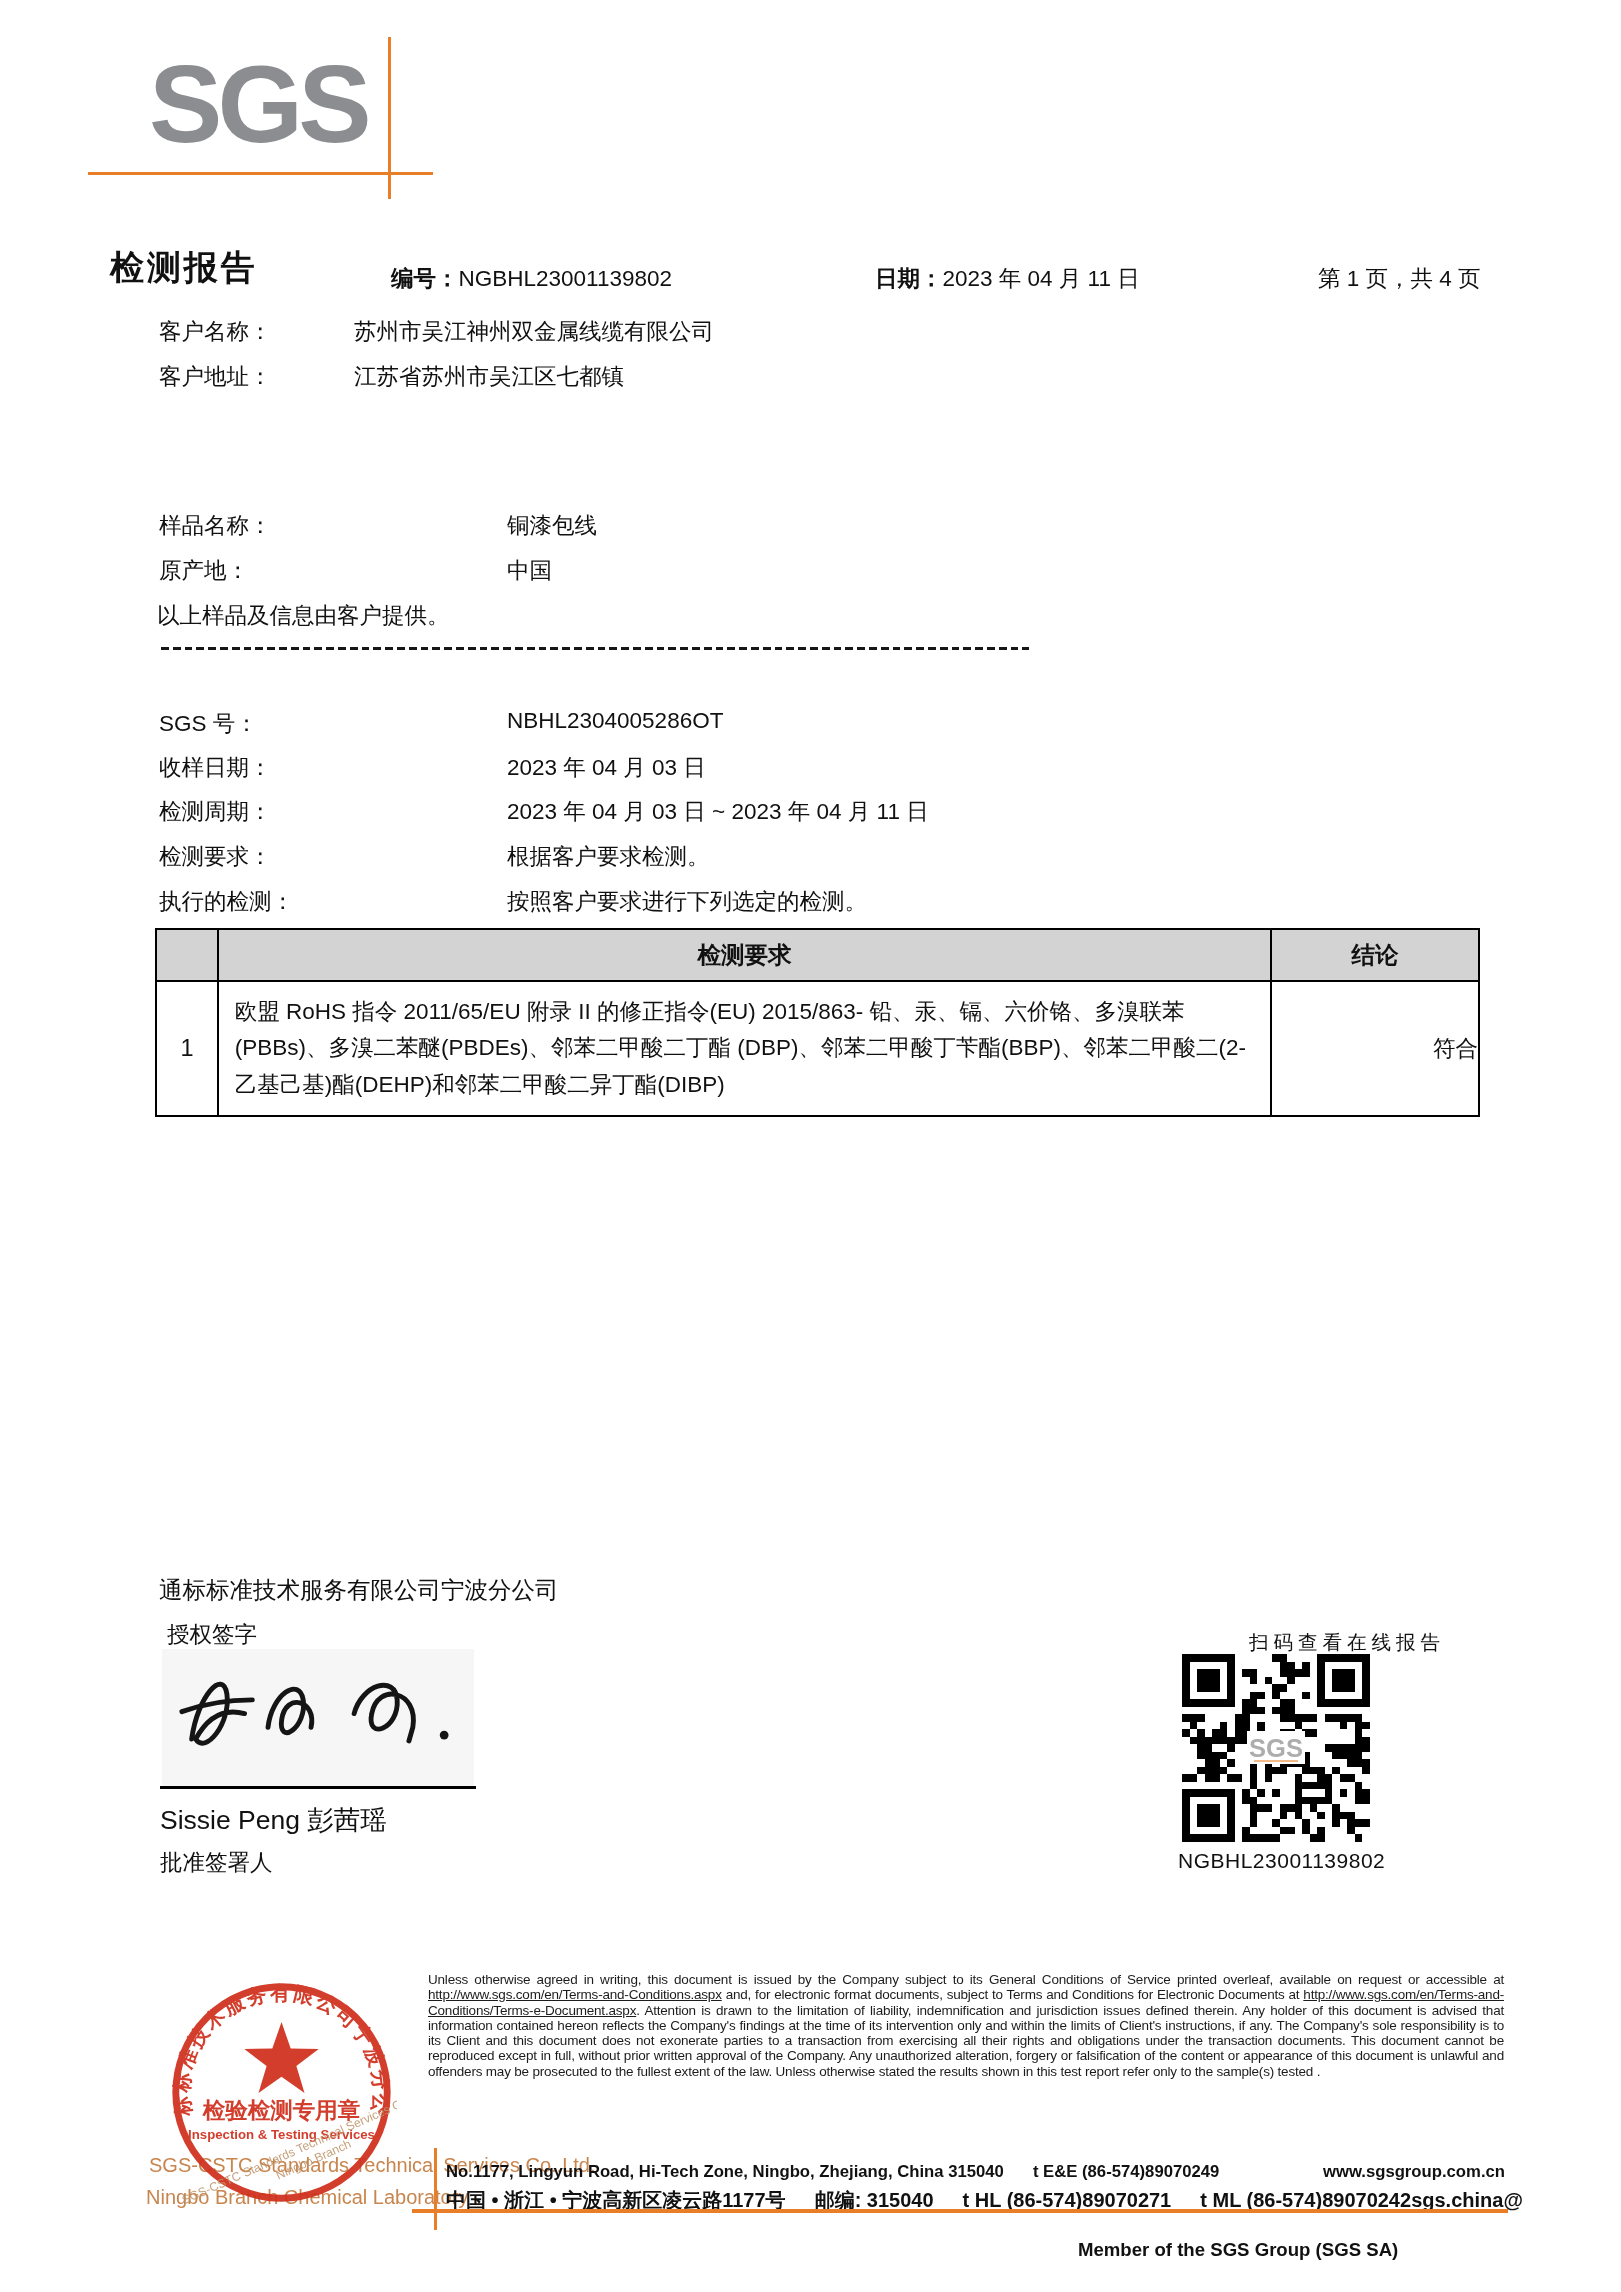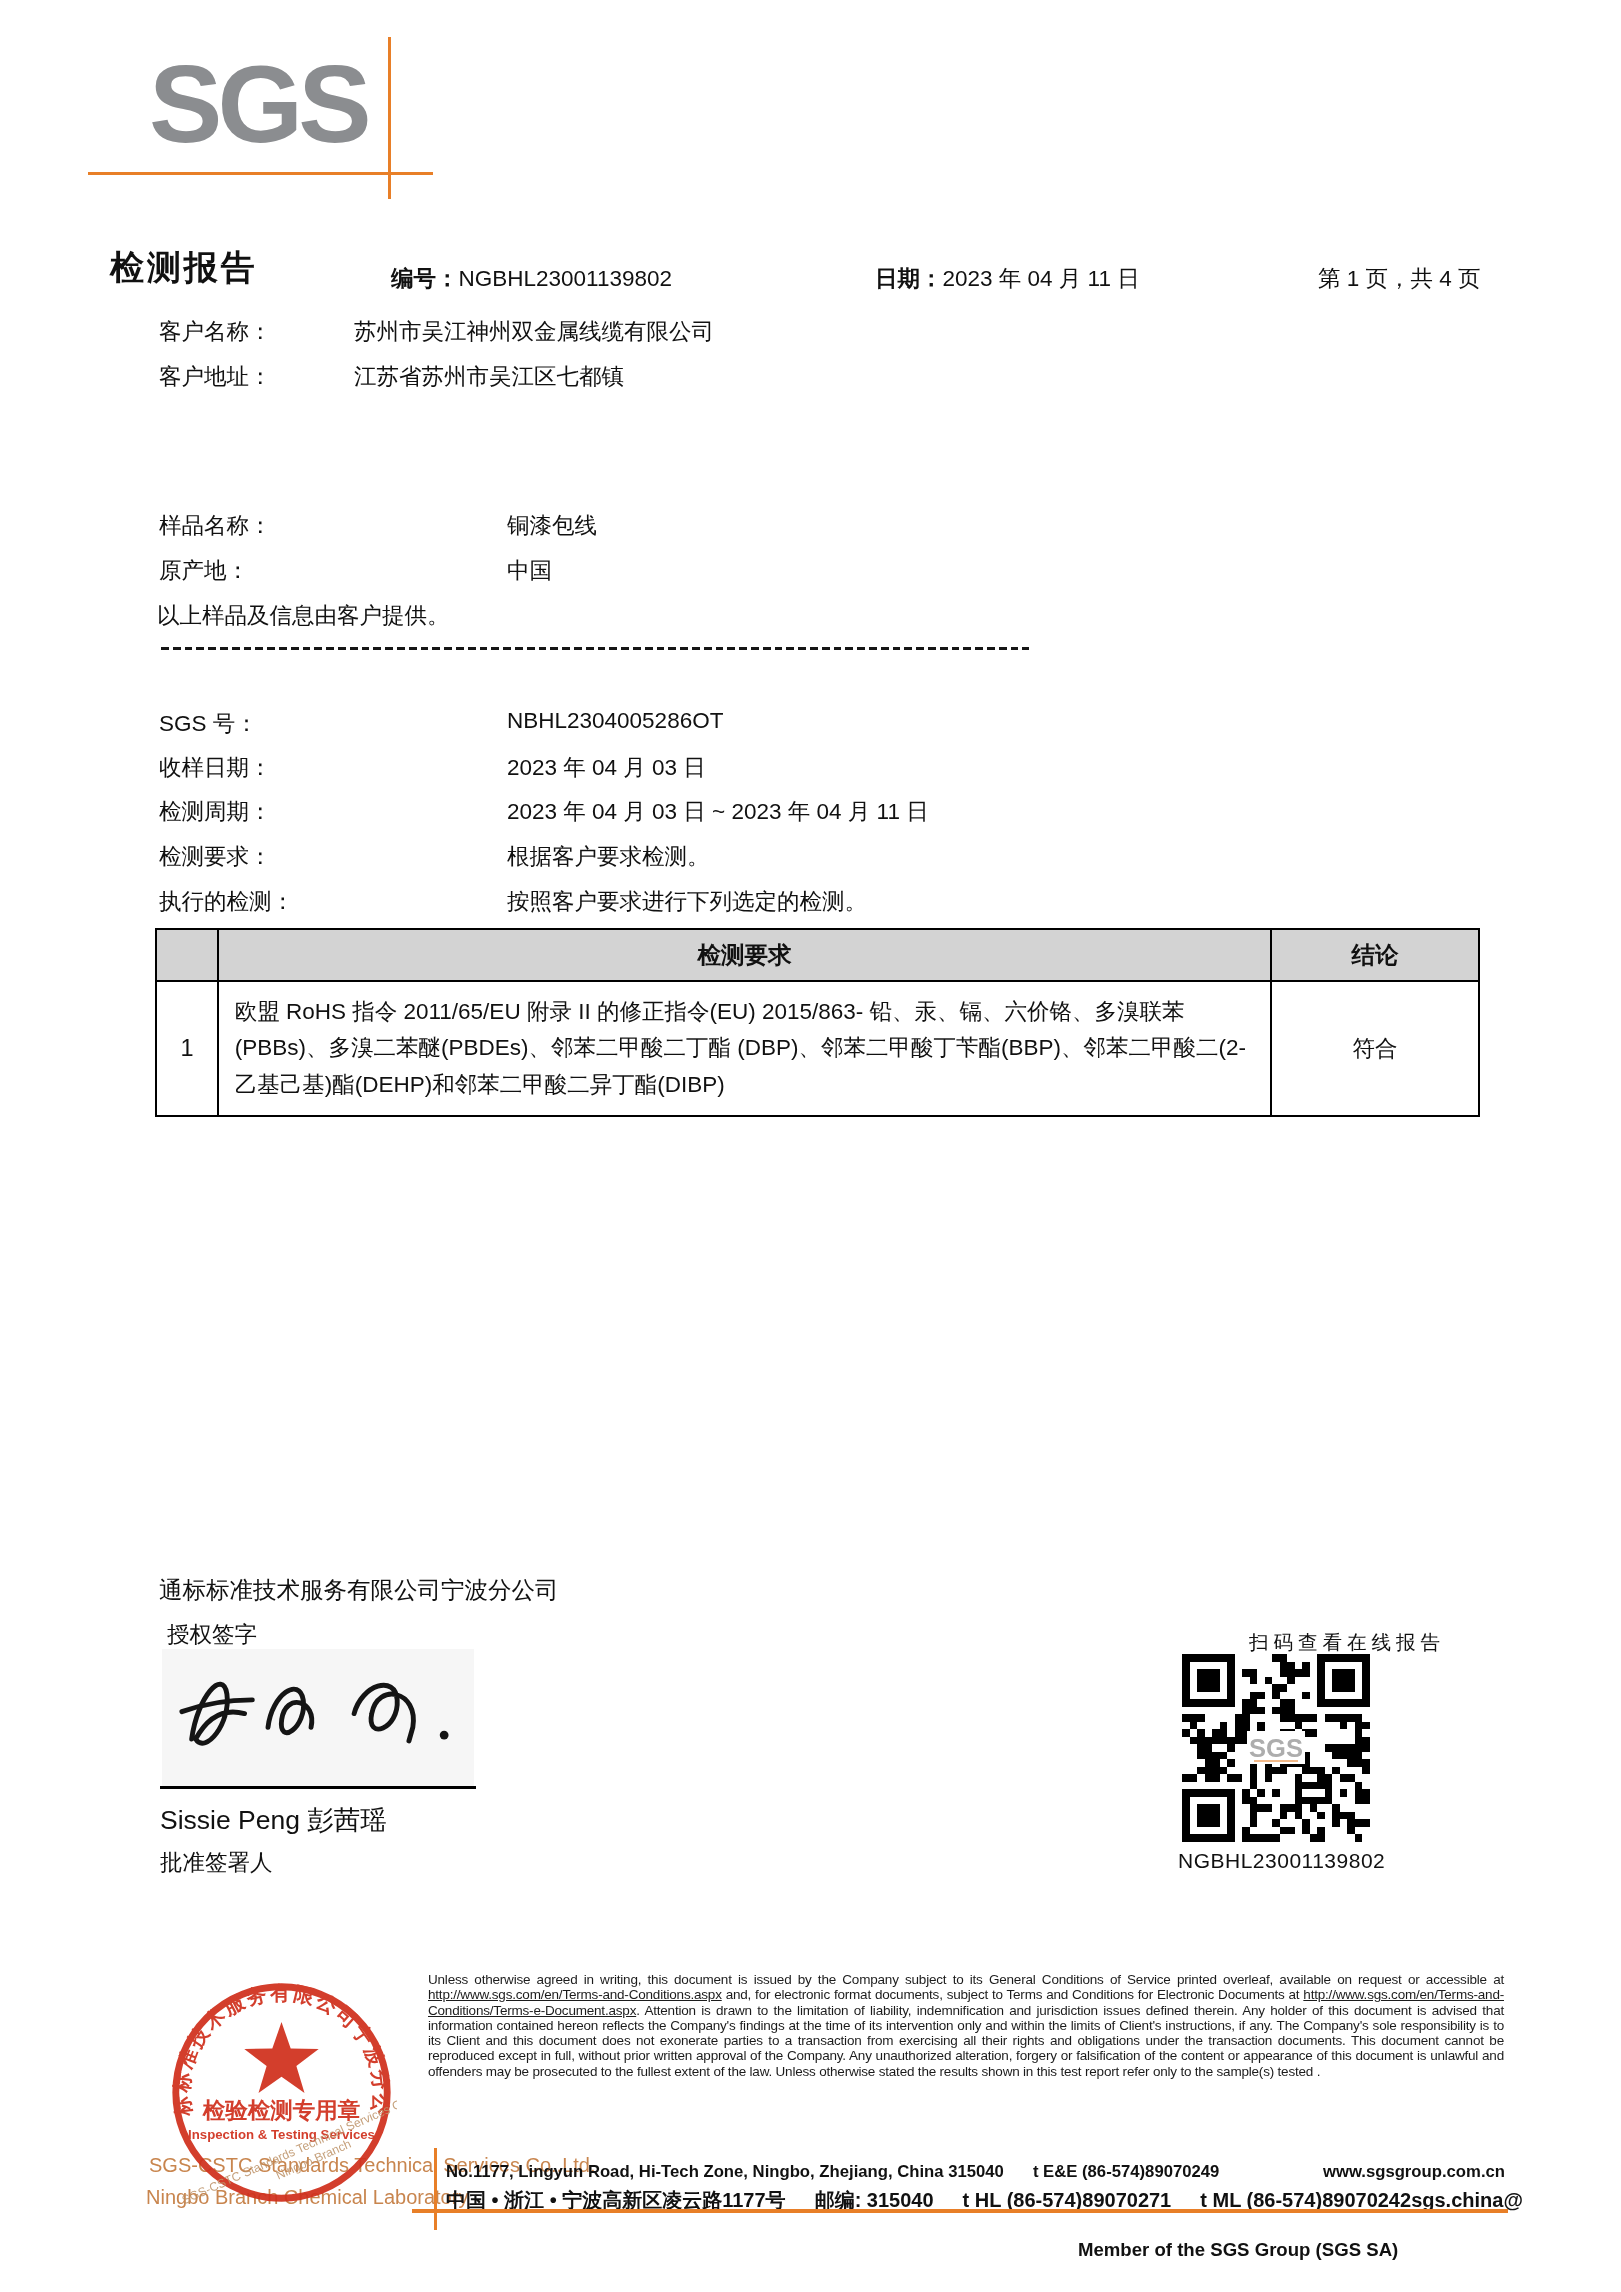--- a/index.html
+++ b/index.html
@@ -20,21 +20,21 @@
   .lbl{font-size:22.5px}
   .val{font-size:22.5px}
   .b{font-weight:bold}
   .dashline{height:3.4px;background:repeating-linear-gradient(90deg,#161616 0 7.8px,transparent 7.8px 11.8px)}
   .result-table{border-collapse:collapse;table-layout:fixed;width:1322px}
   .result-table th,.result-table td{border:2px solid #000}
   .result-table thead th{background:var(--table-header-bg);height:52px;font-size:23.5px;font-weight:bold;padding:0 13.7px;text-align:center}
   .result-table thead th.center{text-align:center}
   .td-no{text-align:center;font-size:23.5px;width:62px}
   .td-req{font-size:22.5px;line-height:1.62;padding:11.8px 15.7px;text-align:left}
-  .td-con{text-align:center;font-size:22.5px}
+  .td-con{text-align:right;font-size:22.5px}
   .sig-company{font-size:23.5px}
   .sig-label{font-size:22.5px}
   .sig-area{background:#f6f6f6}
   .sig-underline{background:#000;height:2.9px}
   .signer{font-size:26.5px}
   .approver{font-size:22.5px}
   .qr-caption{font-size:19.6px;letter-spacing:4.9px;white-space:nowrap}
   .qr-number{font-size:21px;letter-spacing:0.5px}
   .lab-line{font-size:20px;color:var(--lab-text);white-space:nowrap}
   .legal{width:1076px;font-size:13.5px;line-height:15.3px;letter-spacing:-0.2px;text-align:justify;color:#1c1c1c}

